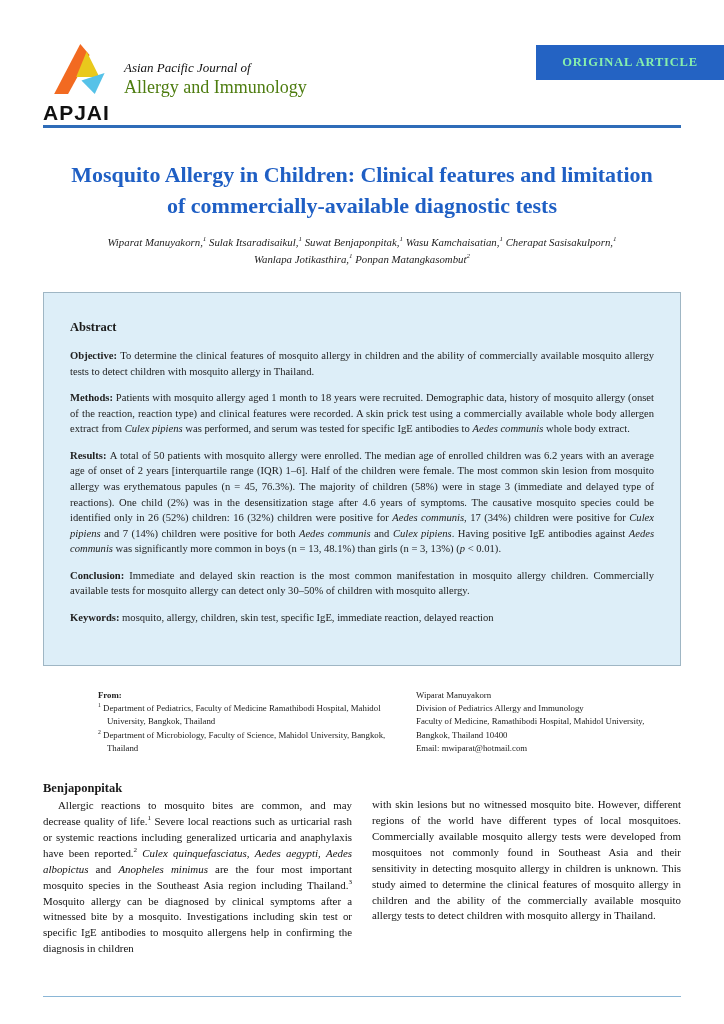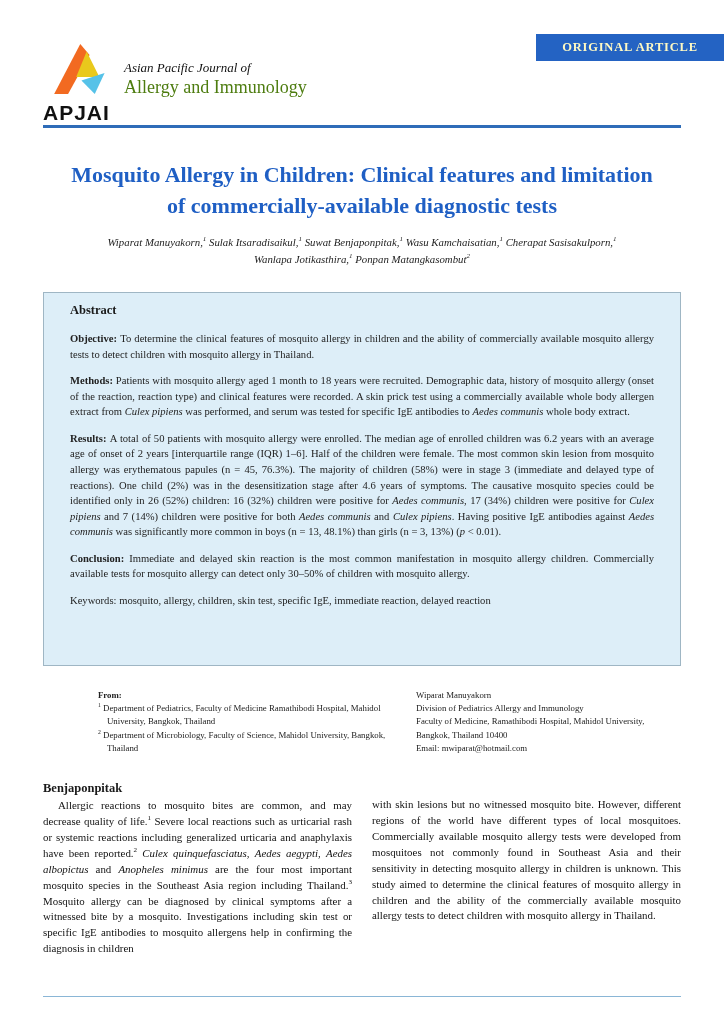--- a/index.html
+++ b/index.html
@@ -13,41 +13,41 @@
   .logo-block { position:absolute; left:43px; top:38px; width:80px; }
   .logo-mark { display:block; width:58px; height:62px; margin-left:10px; }
   .logo-text {
     font-family:"Liberation Sans", sans-serif; font-weight:bold;
     font-size:21px; letter-spacing:1px; color:#111; margin-top:1px;
   }
   .journal-name { position:absolute; left:124px; top:60px; }
   .jn1 { font-style:italic; font-size:13px; color:#111; }
   .jn2 { font-size:18px; color:#4d7c0f; margin-top:1px; }
   .badge {
-    position:absolute; right:0; top:34px; width:188px; height:27px;
-    background:#2463c3; color:#fef9c3; display:flex; align-items:center; justify-content:center;
+    position:absolute; right:0; top:45px; width:188px; height:35px;
+    background:#2463c3; color:#86efac; display:flex; align-items:center; justify-content:center;
     font-weight:bold; font-size:12.5px; letter-spacing:0.8px;
   }
   .header-rule { position:absolute; left:43px; right:43px; top:125px; height:3px; background:#2e6cb8; }
 
   
   .article-title {
     position:absolute; left:30px; right:30px; top:160px; text-align:center;
     font-weight:bold; font-size:22px; line-height:1.4; color:#1f5fc4;
   }
   .authors {
     position:absolute; left:55px; right:55px; top:234px; text-align:center;
     font-style:italic; font-size:10.8px; line-height:1.55; color:#222;
   }
 
   
   .abstract-box {
     position:absolute; left:43px; right:43px; top:292px; height:374px;
     box-sizing:border-box; background:#ddeef8; border:1px solid #9fb6c4;
-    padding:10px 26px;
+    padding:27px 26px;
   }
   .abstract-heading { font-weight:bold; font-size:12.5px; margin:0 0 13px 0; }
   .abstract-box p {
     margin:0 0 11px 0; font-size:10.6px; line-height:1.47; text-align:justify; color:#222;
   }
   .abstract-box p:last-child { margin-bottom:0; }
 
   
   .front-matter {
     position:absolute; left:57px; right:43px; top:689px; display:flex;
@@ -102,21 +102,21 @@
     <div><span>Wiparat Manuyakorn,</span><sup>1</sup><span> Sulak Itsaradisaikul,</span><sup>1</sup><span> Suwat Benjaponpitak,</span><sup>1</sup><span> Wasu Kamchaisatian,</span><sup>1</sup><span> Cherapat Sasisakulporn,</span><sup>1</sup></div>
     <div><span>Wanlapa Jotikasthira,</span><sup>1</sup><span> Ponpan Matangkasombut</span><sup>2</sup></div>
   </div>
 
   <div class="abstract-box">
     <div class="abstract-heading">Abstract</div>
     <p><span style="font-weight: bold;">Objective: </span><span>To determine the clinical features of mosquito allergy in children and the ability of commercially available mosquito allergy tests to detect children with mosquito allergy in Thailand.</span></p>
     <p><span style="font-weight: bold;">Methods: </span><span>Patients with mosquito allergy aged 1 month to 18 years were recruited. Demographic data, history of mosquito allergy (onset of the reaction, reaction type) and clinical features were recorded. A skin prick test using a commercially available whole body allergen extract from </span><span style="font-style: italic;">Culex pipiens</span><span> was performed, and serum was tested for specific IgE antibodies to </span><span style="font-style: italic;">Aedes communis</span><span> whole body extract.</span></p>
     <p><span style="font-weight: bold;">Results: </span><span>A total of 50 patients with mosquito allergy were enrolled. The median age of enrolled children was 6.2 years with an average age of onset of 2 years [interquartile range (IQR) 1–6]. Half of the children were female. The most common skin lesion from mosquito allergy was erythematous papules (n = 45, 76.3%). The majority of children (58%) were in stage 3 (immediate and delayed type of reactions). One child (2%) was in the desensitization stage after 4.6 years of symptoms. The causative mosquito species could be identified only in 26 (52%) children: 16 (32%) children were positive for </span><span style="font-style: italic;">Aedes communis</span><span>, 17 (34%) children were positive for </span><span style="font-style: italic;">Culex pipiens</span><span> and 7 (14%) children were positive for both </span><span style="font-style: italic;">Aedes communis</span><span> and </span><span style="font-style: italic;">Culex pipiens</span><span>. Having positive IgE antibodies against </span><span style="font-style: italic;">Aedes communis</span><span> was significantly more common in boys (n = 13, 48.1%) than girls (n = 3, 13%) (</span><span style="font-style: italic;">p</span><span> &lt; 0.01).</span></p>
     <p><span style="font-weight: bold;">Conclusion: </span><span>Immediate and delayed skin reaction is the most common manifestation in mosquito allergy children. Commercially available tests for mosquito allergy can detect only 30–50% of children with mosquito allergy.</span></p>
-    <p><span style="font-weight: normal;">Keywords: </span><span>mosquito, allergy, children, skin test, specific IgE, immediate reaction, delayed reaction</span></p>
+    <p><span style="font-weight: bold;">Keywords: </span><span>mosquito, allergy, children, skin test, specific IgE, immediate reaction, delayed reaction</span></p>
   </div>
 
   <div class="front-matter">
     <div class="fm-left">
       <div class="fm-label">From:</div>
       <div class="fm-aff"><sup>1</sup><span> Department of Pediatrics, Faculty of Medicine Ramathibodi Hospital, Mahidol University, Bangkok, Thailand</span></div>
       <div class="fm-aff"><sup>2</sup><span> Department of Microbiology, Faculty of Science, Mahidol University, Bangkok, Thailand</span></div>
     </div>
     <div class="fm-right">
       <div>Wiparat Manuyakorn</div>

